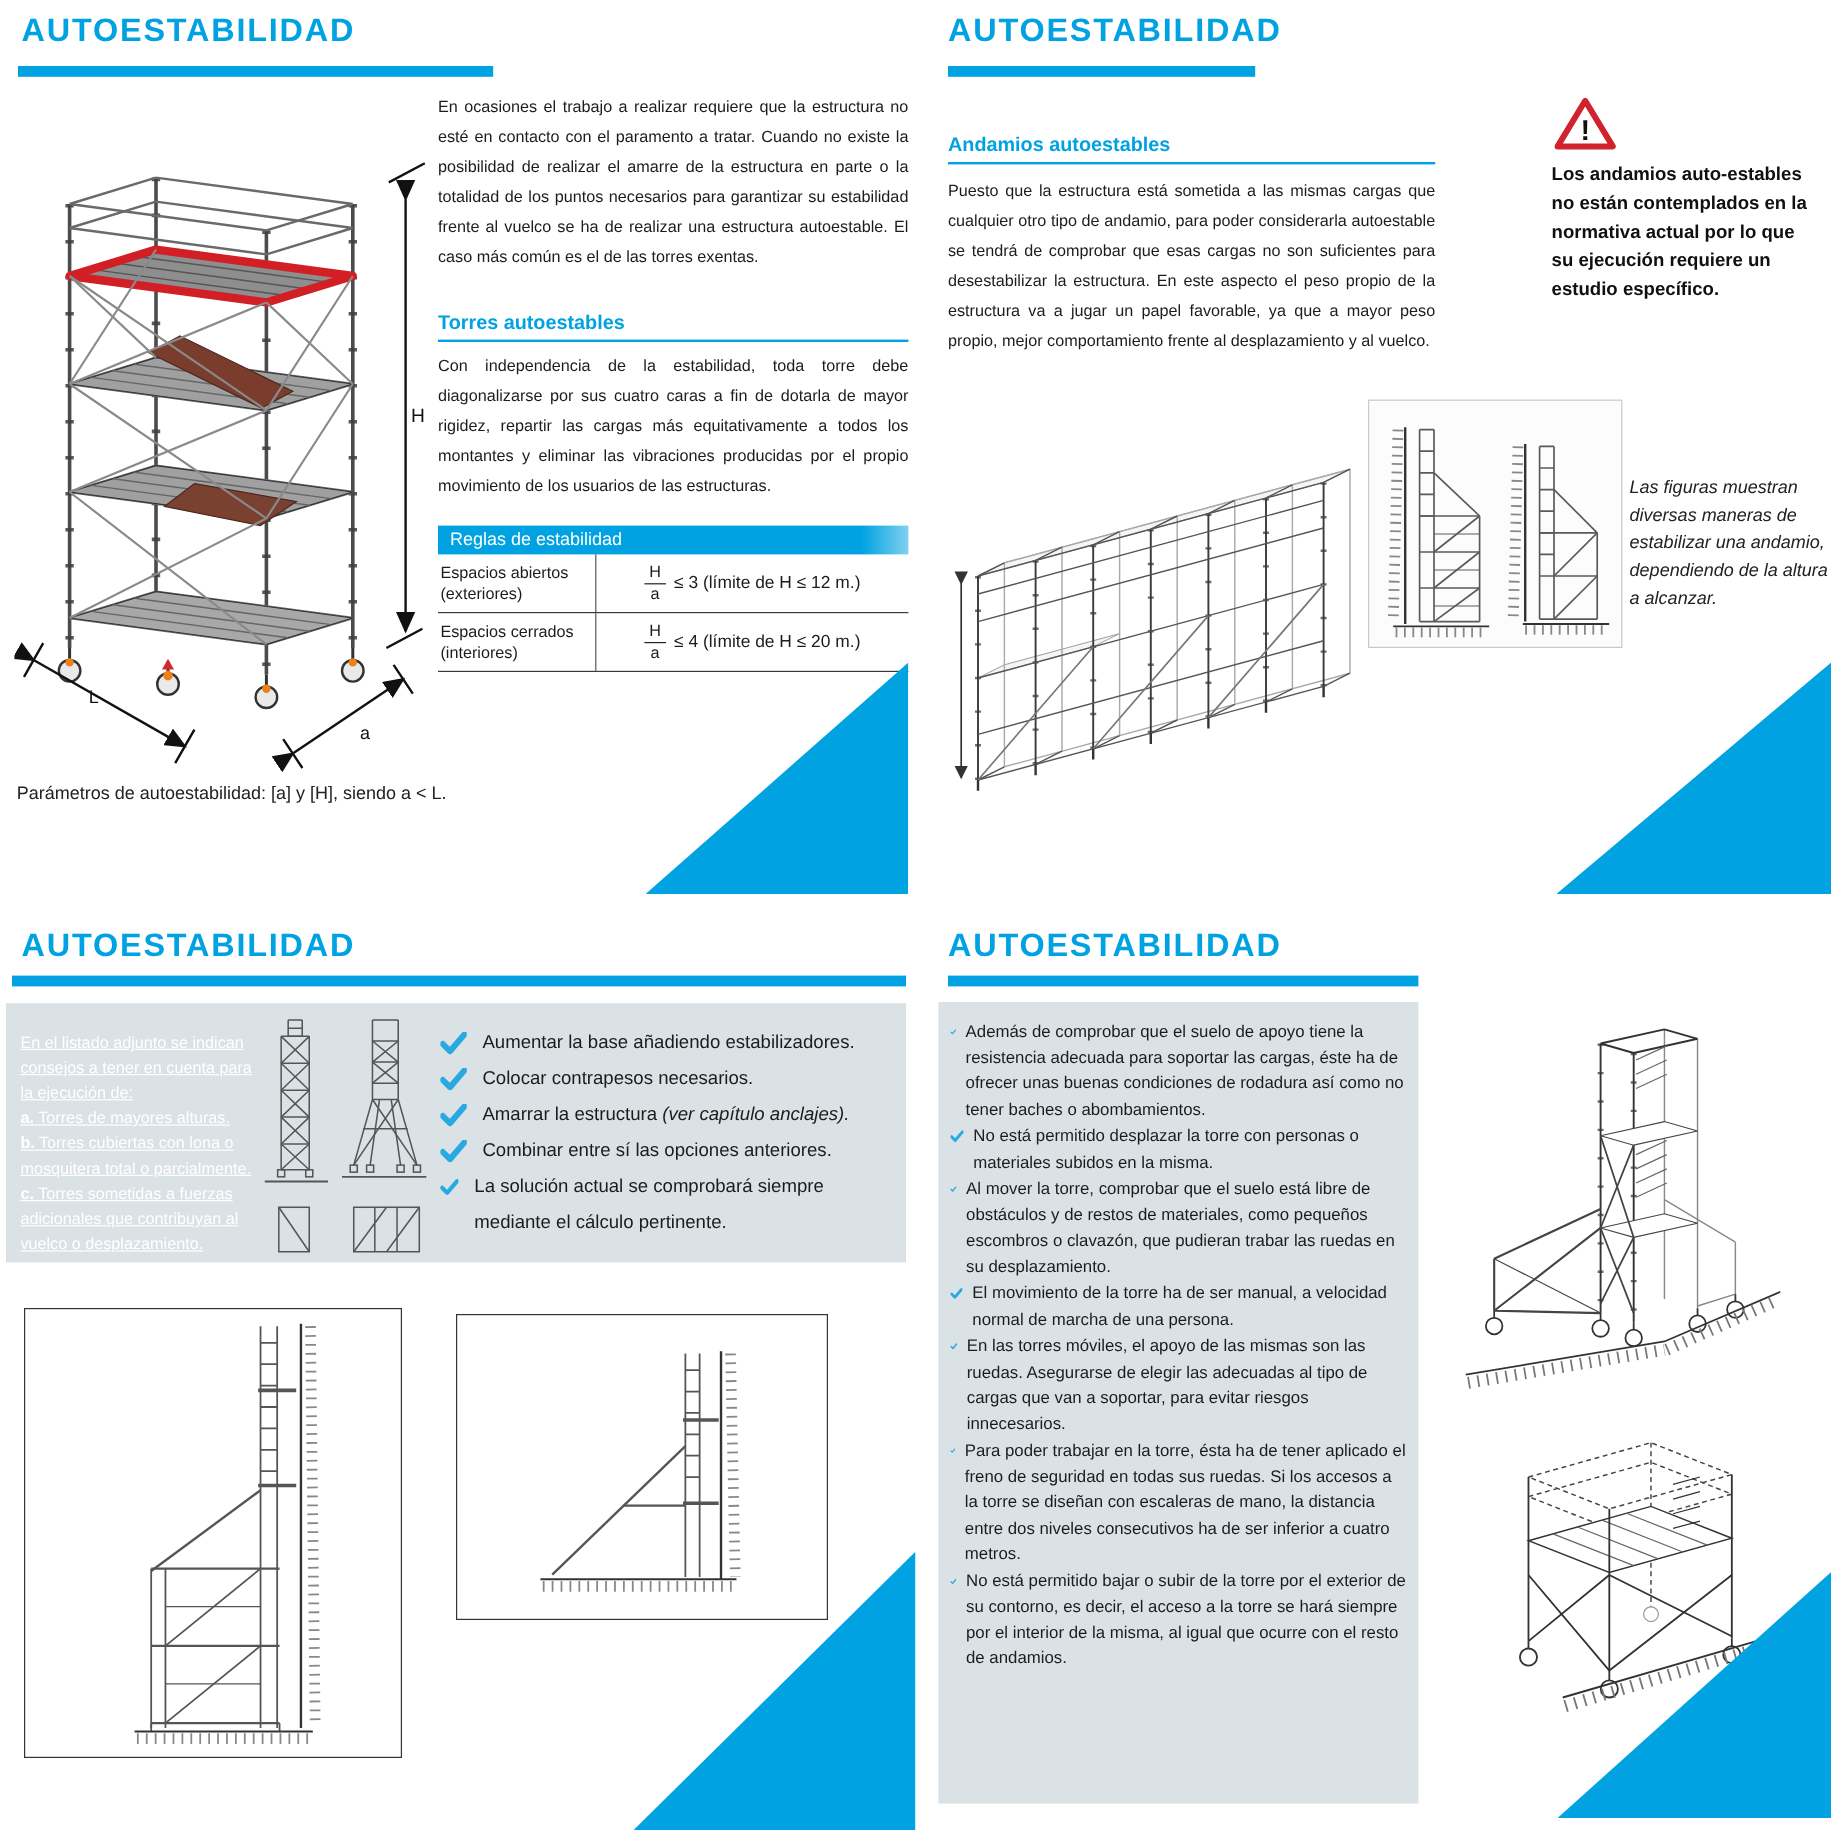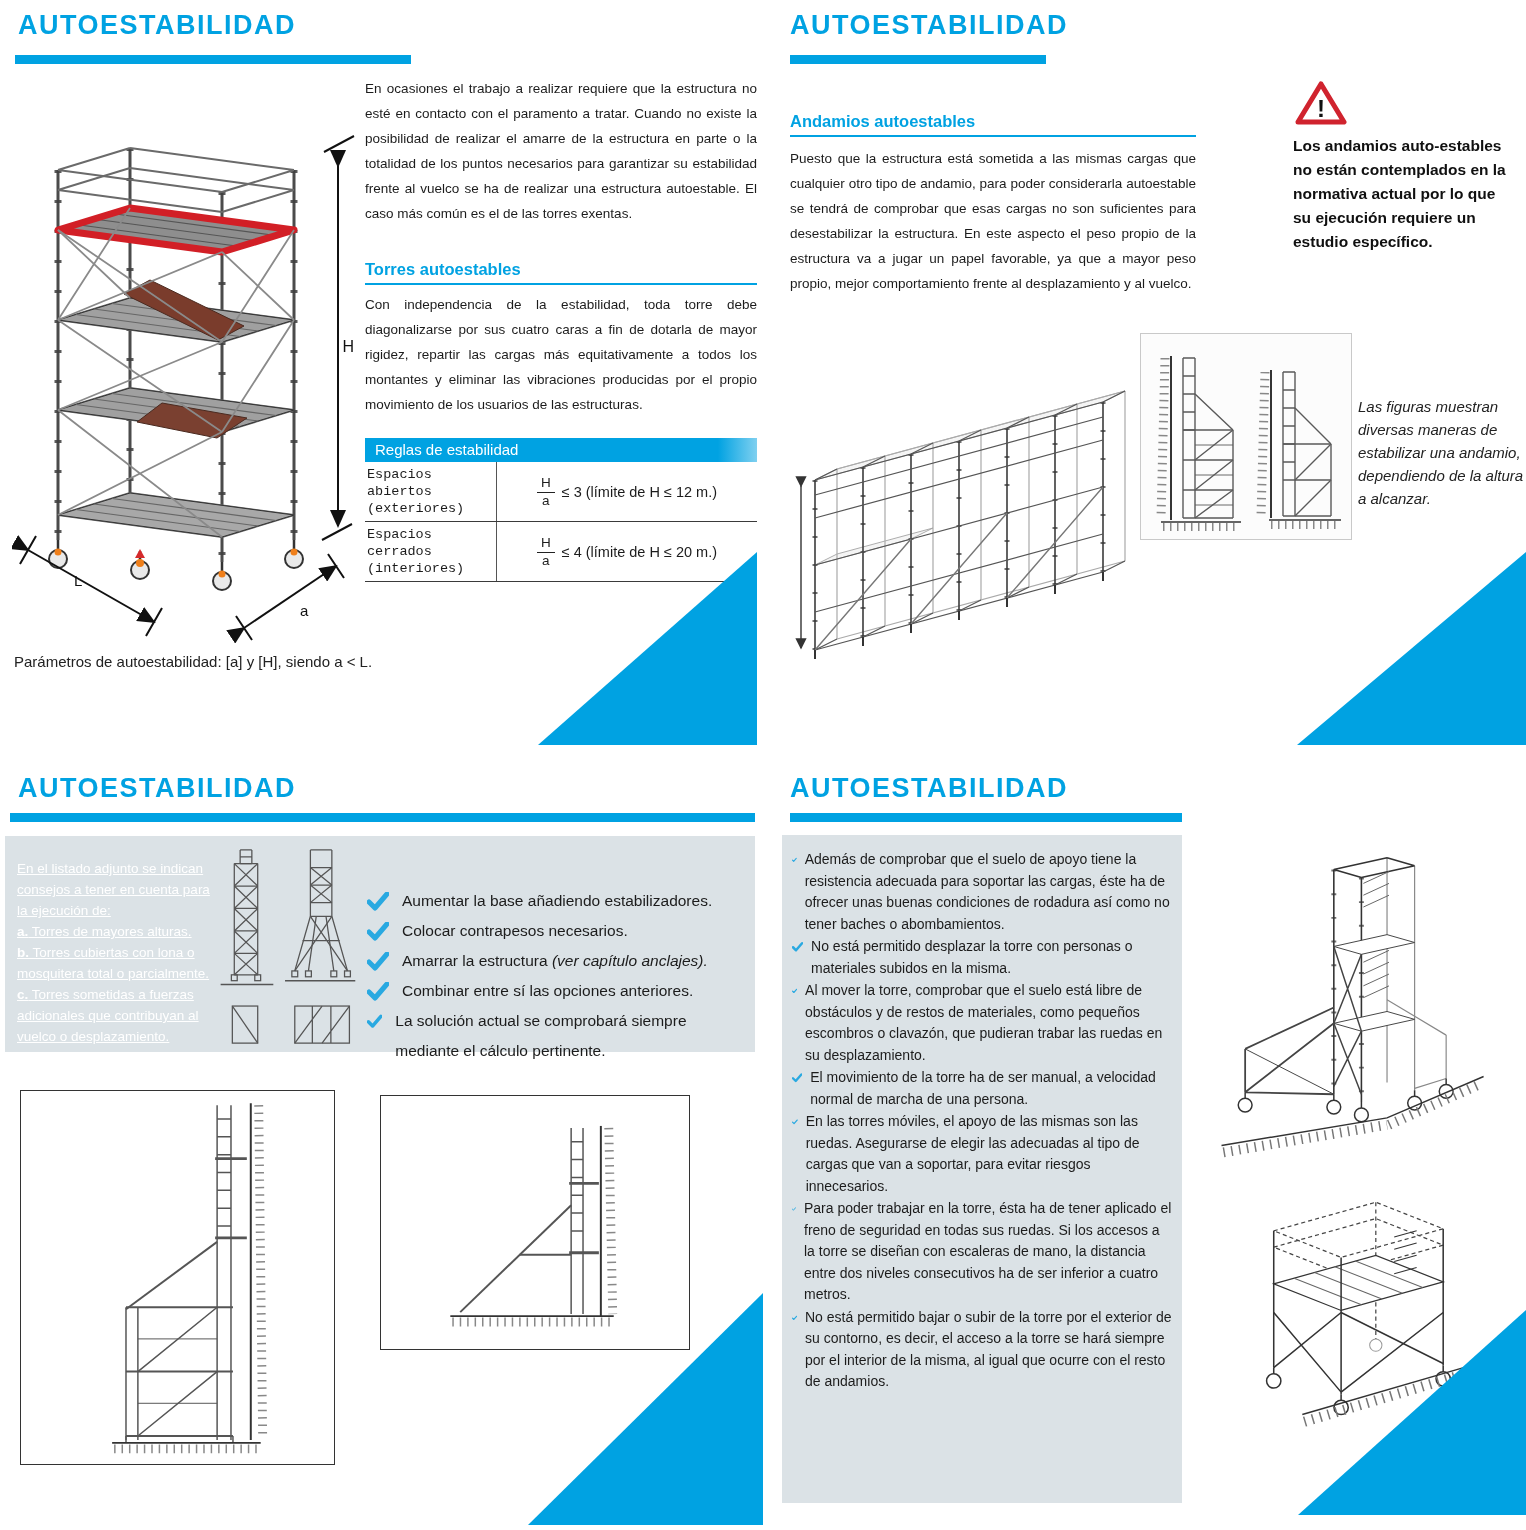--- a/index.html
+++ b/index.html
@@ -22,21 +22,21 @@
   .para{position:absolute;font-size:13.5px;line-height:25px;text-align:justify;color:var(--ink);}
   .sec-head{position:absolute;font-size:16.5px;font-weight:bold;color:var(--c);
             border-bottom:2.5px solid var(--c);padding-bottom:4px;}
 
   
   .stable{position:absolute;left:365px;top:438px;width:392px;font-size:13.5px;}
   .stable .hd{background:linear-gradient(90deg,var(--c) 90%,#7fd0f0);color:#fff;
               font-weight:normal;font-size:15px;padding:3px 10px 4px;}
   .stable .row{display:flex;border-bottom:1.5px solid #3a3a3a;min-height:49px;align-items:stretch;}
   .stable .lbl{width:132px;border-right:1.5px solid #555;display:flex;align-items:center;
-               line-height:17px;padding:4px 4px 4px 2px;font-family:Liberation Mono, monospace;}
+               line-height:17px;padding:4px 4px 4px 2px;}
   .stable .cond{flex:1;display:flex;align-items:center;justify-content:center;gap:7px;font-size:14.5px;}
   .frac{display:inline-flex;flex-direction:column;align-items:center;line-height:1.15;font-size:13.5px;}
   .frac .num{border-bottom:1.4px solid #222;padding:0 4px 1px;}
   .caption{position:absolute;font-size:15px;color:#222;}
 
   
   .warn-text{position:absolute;font-size:15.5px;font-weight:bold;line-height:24px;color:#101010;}
   .figbox{position:absolute;background:#fcfcfc;border:1px solid #c9c9c9;}
 
   
@@ -267,21 +267,21 @@
         <rect x="121" y="126" width="6" height="6"></rect>
           <rect x="135" y="126" width="6" height="6"></rect>
         <line x1="74" y1="136" x2="146" y2="136" stroke-width="1.6"></line>
         <rect x="20" y="162" width="26" height="38"></rect>
         <line x1="20" y1="162" x2="46" y2="200"></line>
         <rect x="84" y="162" width="56" height="38"></rect>
         <path d="M102 162V200M121 162V200M84 200L112 162M112 200L140 162"></path>
       </g>
     </svg>
 
-    <div class="chk chk3" style="left:362px;top:18px;width:380px;margin-top:32px;">
+    <div class="chk chk3" style="left:362px;top:18px;width:380px;">
       <div class="item">
         <svg class="ic" width="22" height="19" viewBox="0 0 22 19">
             <polyline points="2,10 8,16 20,2" fill="none" stroke="#29a9e1" stroke-width="5" stroke-linecap="round" stroke-linejoin="round"></polyline>
           </svg>
         <span><span>Aumentar la base añadiendo estabilizadores.</span><em></em></span>
       </div>
       <div class="item">
         <svg class="ic" width="22" height="19" viewBox="0 0 22 19">
             <polyline points="2,10 8,16 20,2" fill="none" stroke="#29a9e1" stroke-width="5" stroke-linecap="round" stroke-linejoin="round"></polyline>
           </svg>

